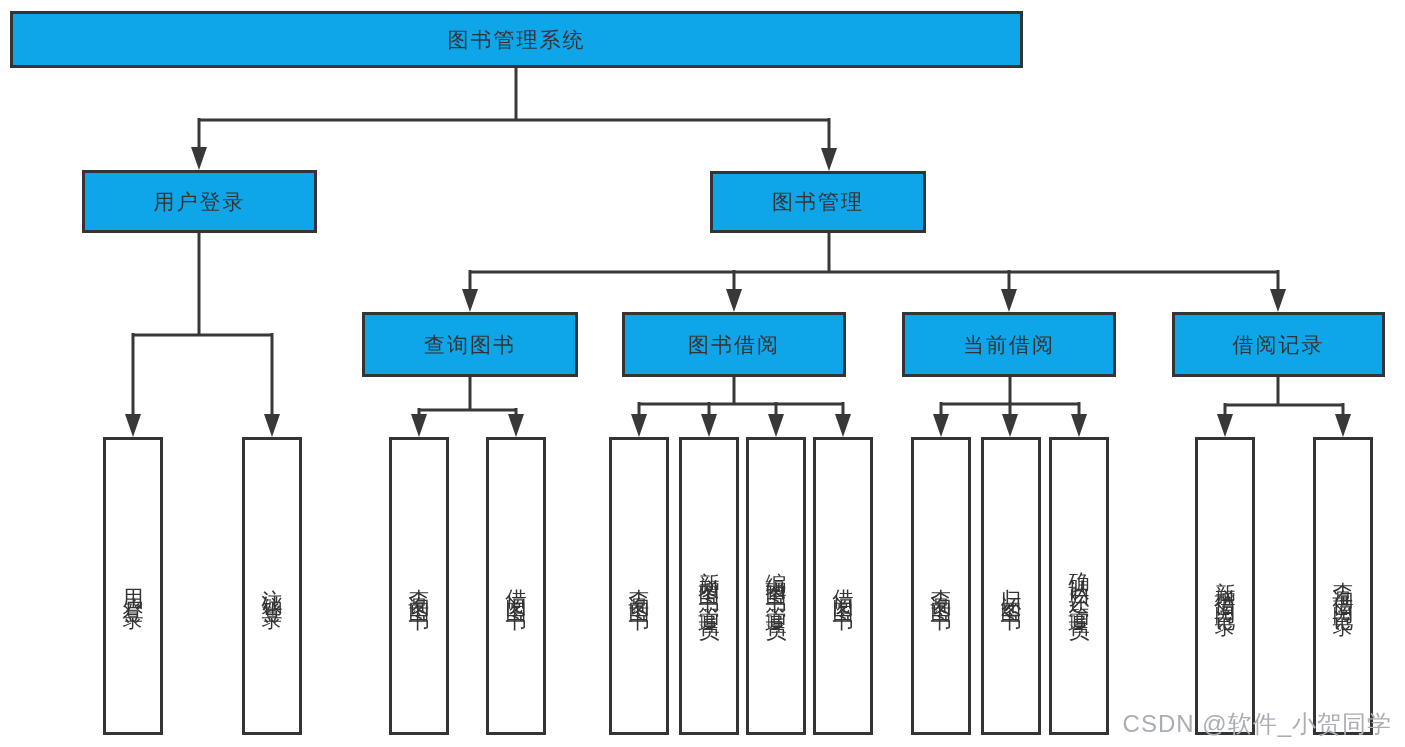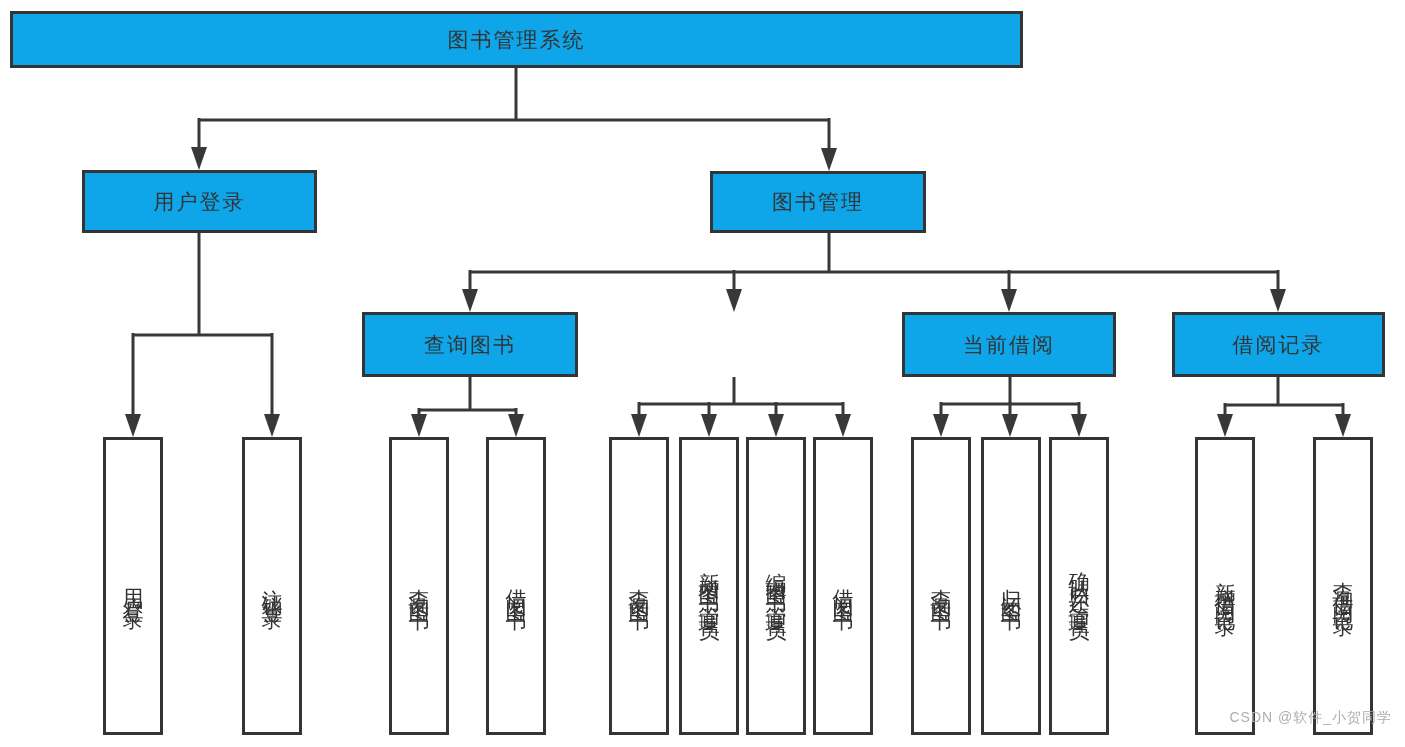--- a/index.html
+++ b/index.html
@@ -43,22 +43,22 @@
     writing-mode: vertical-rl;
     text-orientation: mixed;
     font-size: 21px;
     letter-spacing: 7px;
     color: #333333;
     white-space: nowrap;
   }
   .watermark {
     position: absolute;
     right: 13px;
-    bottom: 20px;
-    font-size: 14px;
+    bottom: 7px;
+    font-size: 24px;
     letter-spacing: 1px;
     color: #a9aeb4;
   }
 </style>
 </head>
 <body>
 
 <div class="stage">
 
   <svg class="connectors" viewBox="0 0 1405 747" xmlns="http://www.w3.org/2000/svg">
@@ -144,20 +144,23 @@
   <div class="hbox" style="left:82px; top:170px; width:235px; height:63px;">
     <span>用户登录</span>
   </div>
   <div class="hbox" style="left:710px; top:171px; width:216px; height:62px;">
     <span>图书管理</span>
   </div>
 
   <div class="hbox" style="left:362px; top:312px; width:216px; height:65px;">
     <span>查询图书</span>
   </div>
+  <div class="hbox" style="left:622px; top:312px; width:224px; height:65px;">
+    <span>图书借阅</span>
+  </div>
   <div class="hbox" style="left:1172px; top:312px; width:213px; height:65px;">
     <span>借阅记录</span>
   </div>
   <div class="hbox" style="left:902px; top:312px; width:214px; height:65px;">
     <span>当前借阅</span>
   </div>
 
   <div class="vbox" style="left:103px; top:437px; width:60px; height:298px;">
     <span class="vt">用户登录</span>
   </div>

